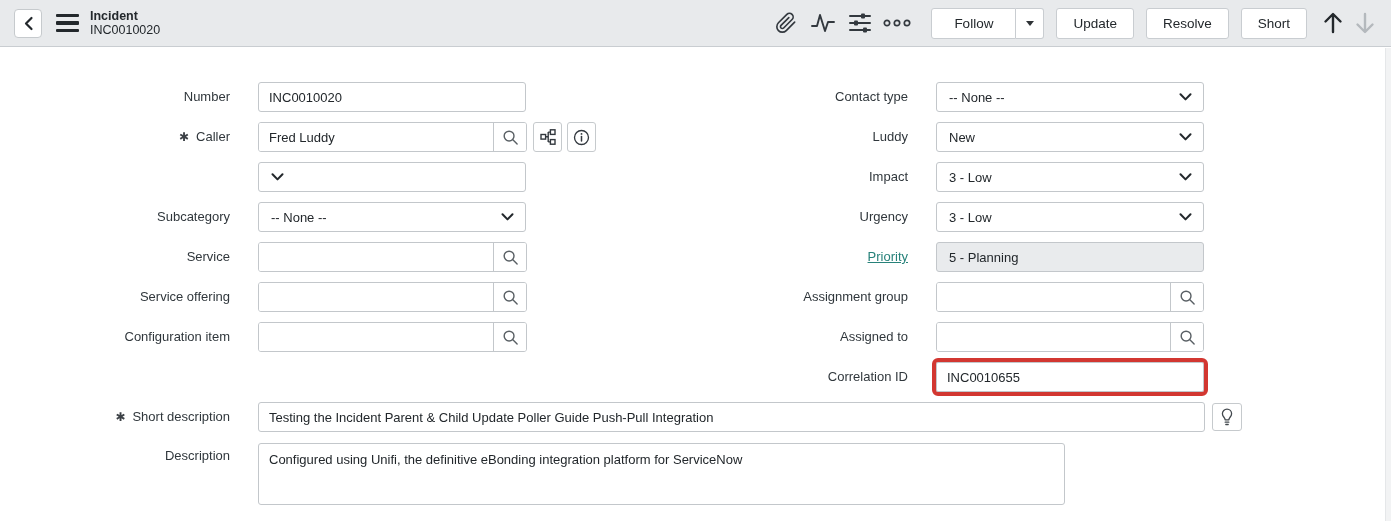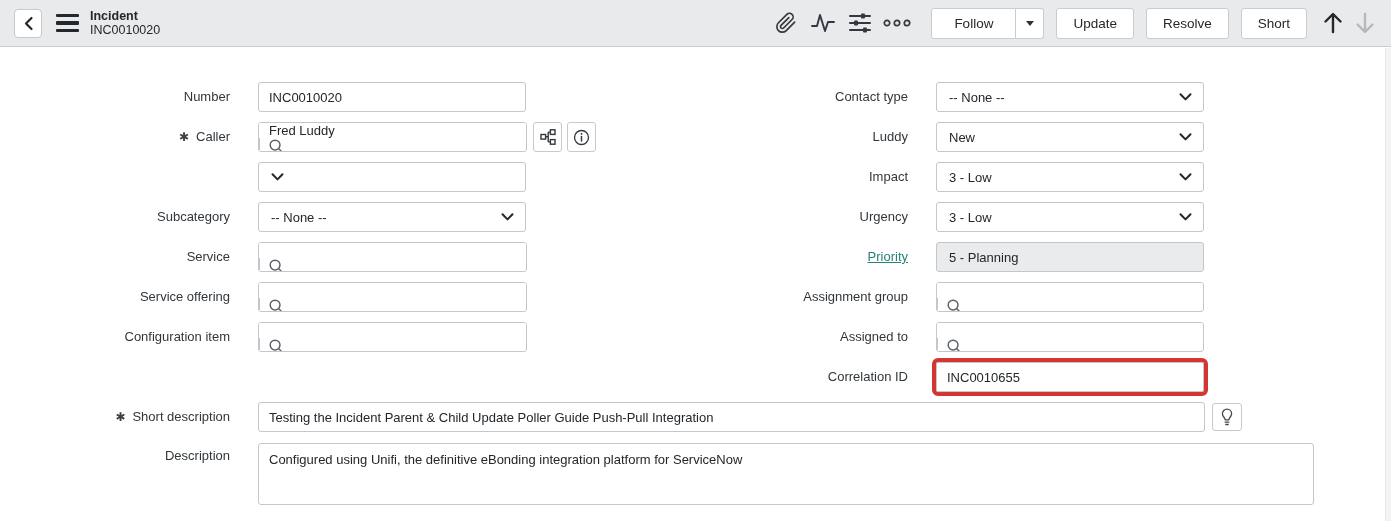--- a/index.html
+++ b/index.html
@@ -51,39 +51,39 @@
   .lbl-right { left:678px; width:230px; }
 
   .fld { position:absolute; }
   input.tx, .sel, .ro, textarea.tx {
       font-family:inherit; font-size:13px; color:#22272b; }
   input.tx { width:100%; height:30px; border:1px solid #c3c7cb; border-radius:3px;
              padding:0 10px; background:#fff; outline:none; }
   input.tx.hl { outline:4px solid #d23731; border-radius:2px; }
 
   .refgrp { display:flex; width:269px; height:30px; border:1px solid #c3c7cb;
-            border-radius:3px; background:#fff; overflow:hidden;flex-direction:column; }
+            border-radius:3px; background:#fff; overflow:hidden; }
   .refgrp input { flex:1; min-width:0; border:none; outline:none; padding:0 10px;
                   font-family:inherit; font-size:13px; color:#22272b; }
   .lookup { width:33px; border:none; border-left:1px solid #c3c7cb; background:#fff;
             display:flex; align-items:center; justify-content:center; cursor:pointer; }
 
   .sel { width:268px; height:30px; border:1px solid #c3c7cb; border-radius:3px;
          background:#fff; display:flex; align-items:center; cursor:pointer;
          padding:0 11px 0 12px; }
   .sel .sel-val { flex:1; white-space:nowrap; overflow:hidden; }
   .ro { width:268px; height:30px; border:1px solid #c3c7cb; border-radius:3px;
         background:#e9ebed; display:flex; align-items:center; padding:0 12px; }
   .link { color:#27827a; text-decoration:underline; cursor:pointer;margin-left:17px; }
 
   .side-btn { position:absolute; width:29px; height:30px; background:#fff;
               border:1px solid #c6cacd; border-radius:3px; display:flex;
               align-items:center; justify-content:center; cursor:pointer; }
 
-  textarea.tx { width:1056px; border:1px solid #c3c7cb; border-radius:3px;
+  textarea.tx { width:807px; border:1px solid #c3c7cb; border-radius:3px;
                 padding:7px 10px; resize:none; outline:none; line-height:1.45;
                 background:#fff; }
 
   
   .sbar { position:absolute; right:0; top:48px; width:6px; height:473px;
           background:#f2f3f4; border-left:1px solid #e5e7e9; }
 </style>
 </head>
 <body>
 

